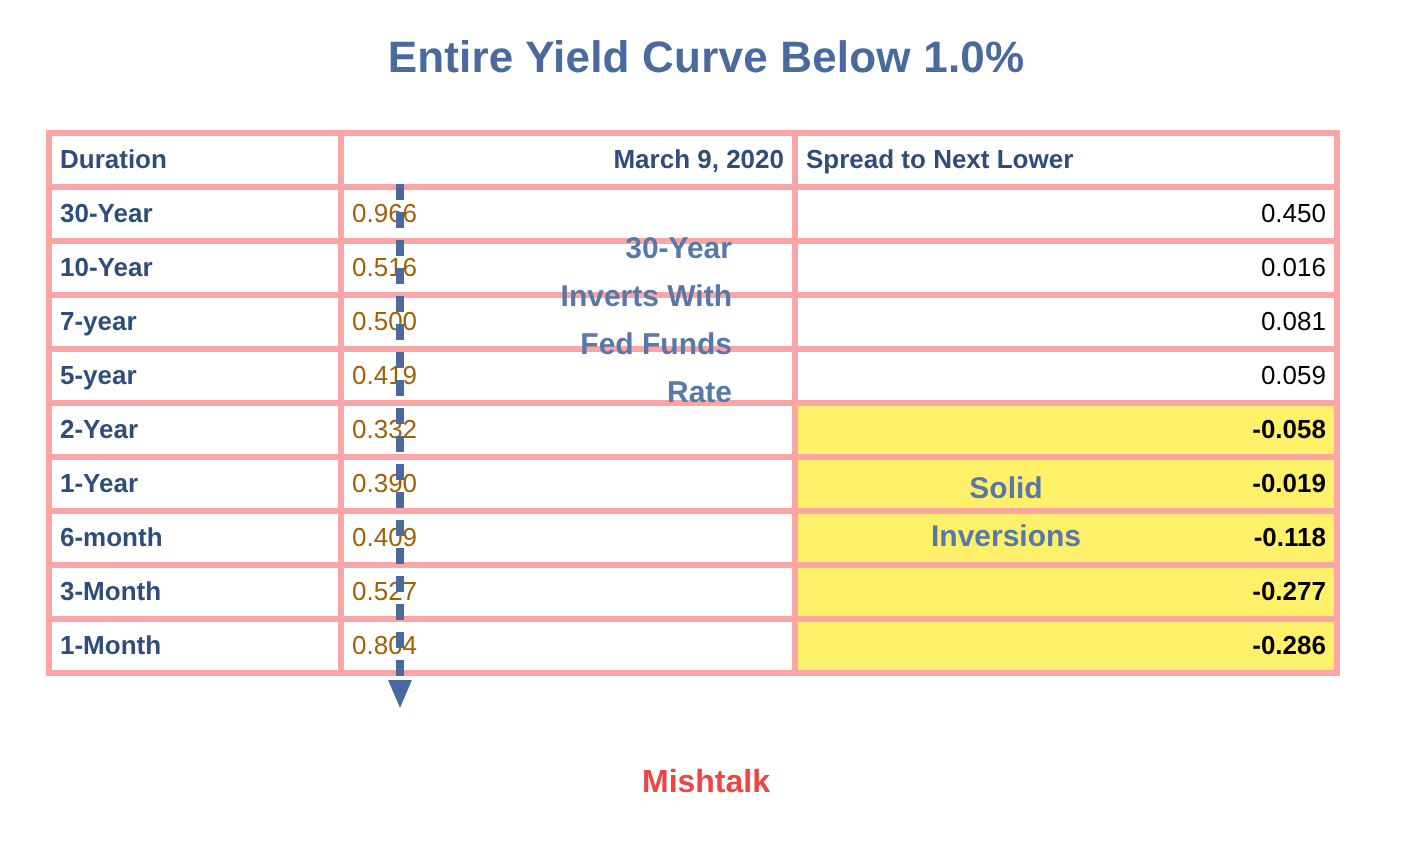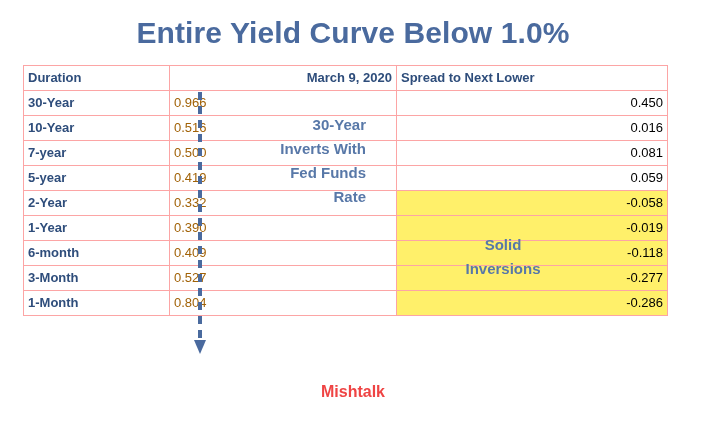--- a/index.html
+++ b/index.html
@@ -15,39 +15,39 @@
     position: relative;
   }
 
   
   #chart-title {
     position: absolute;
     left: 0;
     top: 16px;
     width: 706px;
     text-align: center;
-    font-size: 30px;
+    font-size: 22px;
     font-weight: bold;
     color: #4a6a9e;
     letter-spacing: 0.1px;
   }
 
   
   #yield-table {
     position: absolute;
     left: 23px;
     top: 65px;
     width: 644px;
     border-collapse: collapse;
     table-layout: fixed;
   }
   #yield-table td, #yield-table th {
     height: 24px;
     padding: 0 4px;
-    border: 1px solid #fca5a5;
+    border: 3px solid #fca5a5;
     font-size: 13px;
     line-height: 24px;
     box-sizing: border-box;
     overflow: hidden;
     white-space: nowrap;
   }
   .col-duration { width: 146px; }
   .col-value    { width: 227px; }
   .col-spread   { width: 271px; }
 
@@ -70,20 +70,21 @@
     text-align: left;
     padding-right: 5px;
   }
   td.c-spread {
     color: #000000;
     text-align: right;
     padding-right: 5px;
   }
   td.c-spread.highlight {
     background: #fff06a;
+    font-weight: bold;
   }
 
   
   .annotation {
     position: absolute;
     color: #5878a8;
     font-weight: bold;
     font-size: 15px;
     line-height: 24px;
     pointer-events: none;

